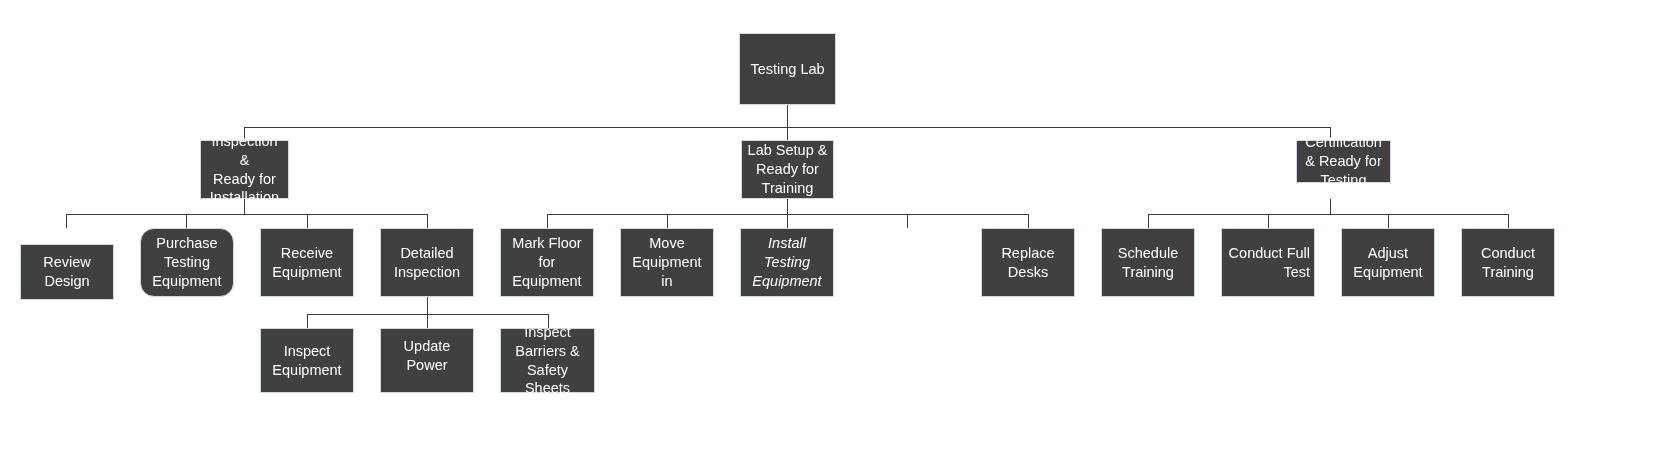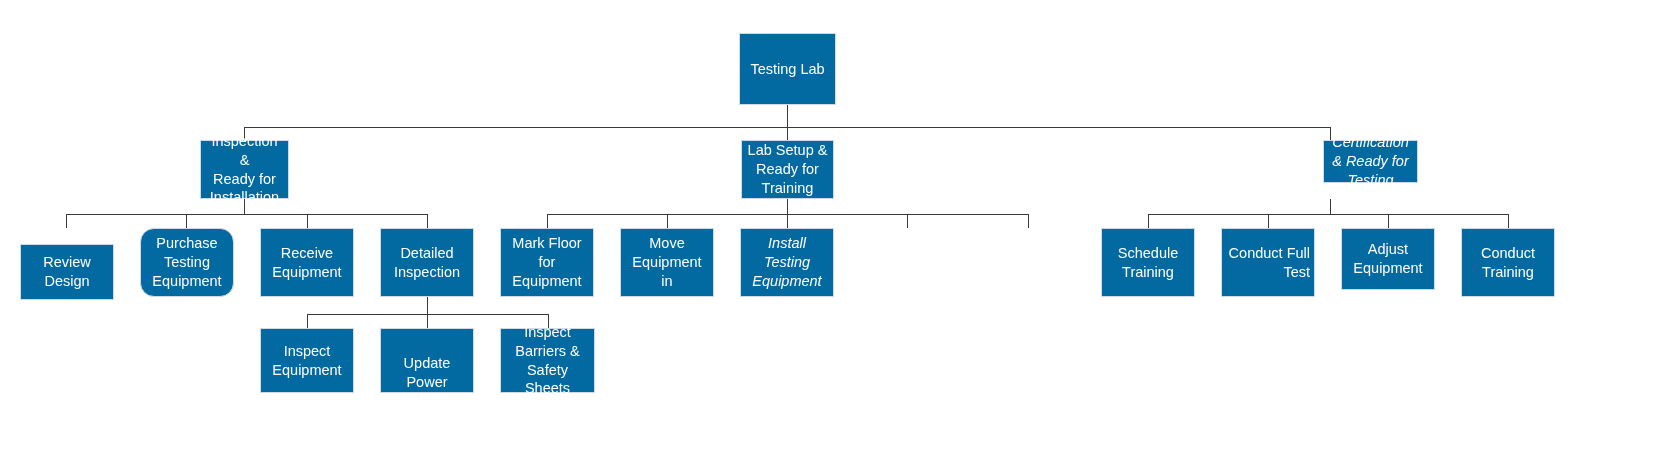--- a/index.html
+++ b/index.html
@@ -13,30 +13,30 @@
   #canvas {
     position: relative;
     width: 1658px;
     height: 474px;
     background: #ffffff;
     overflow: hidden;
   }
   .node {
     position: absolute;
     box-sizing: border-box;
-    background: #0369a1;
+    background: #404040;
     border: 1px solid #cdd9e5;
     color: #ffffff;
     display: flex;
     align-items: center;
     justify-content: center;
     text-align: center;
     line-height: 1.30;
     font-size: 14.5px;
-    padding: 0 4px;
+    padding: 17px 4px;
     z-index: 2;
     box-shadow: 0 0 0 0 rgba(0,0,0,0);
   }
   .node .lbl {
     display: block;
     width: 100%;
     white-space: pre-line;
   }
   .edge {
     position: absolute;
@@ -92,21 +92,21 @@
   <div class="node" style="left:200px; top:140px; width:89px; height:59px;">
     <span class="lbl">Inspection &amp;
 Ready for
 Installation</span>
   </div>
   <div class="node" style="left:741px; top:140px; width:93px; height:59px;">
     <span class="lbl">Lab Setup &amp;
 Ready for
 Training</span>
   </div>
-  <div class="node" style="left:1323px; top:140px; width:95px; height:43px;font-style:italic;">
+  <div class="node" style="left:1296px; top:140px; width:95px; height:43px;">
     <span class="lbl">Certification
 &amp; Ready for
 Testing</span>
   </div>
 
   <div class="node" style="left:20px; top:244px; width:94px; height:56px;">
     <span class="lbl">Review
 Design</span>
   </div>
   <div class="node" style="left:140px; top:228px; width:94px; height:69px;border-radius:14px;">
@@ -129,30 +129,33 @@
 Equipment</span>
   </div>
   <div class="node" style="left:620px; top:228px; width:94px; height:69px;">
     <span class="lbl">Move
 Equipment in</span>
   </div>
   <div class="node" style="left:740px; top:228px; width:94px; height:69px;font-style:italic;">
     <span class="lbl">Install Testing
 Equipment</span>
   </div>
+  <div class="node" style="left:981px; top:228px; width:94px; height:69px;">
+    <span class="lbl">Replace Desks</span>
+  </div>
 
   <div class="node" style="left:1101px; top:228px; width:94px; height:69px;">
     <span class="lbl">Schedule
 Training</span>
   </div>
   <div class="node" style="left:1221px; top:228px; width:94px; height:69px;text-align:right;">
     <span class="lbl">Conduct Full
 Test</span>
   </div>
-  <div class="node" style="left:1341px; top:228px; width:94px; height:62px;">
+  <div class="node" style="left:1341px; top:228px; width:94px; height:69px;">
     <span class="lbl">Adjust
 Equipment</span>
   </div>
   <div class="node" style="left:1461px; top:228px; width:94px; height:69px;">
     <span class="lbl">Conduct
 Training</span>
   </div>
 
   <div class="node" style="left:260px; top:328px; width:94px; height:65px;">
     <span class="lbl">Inspect

